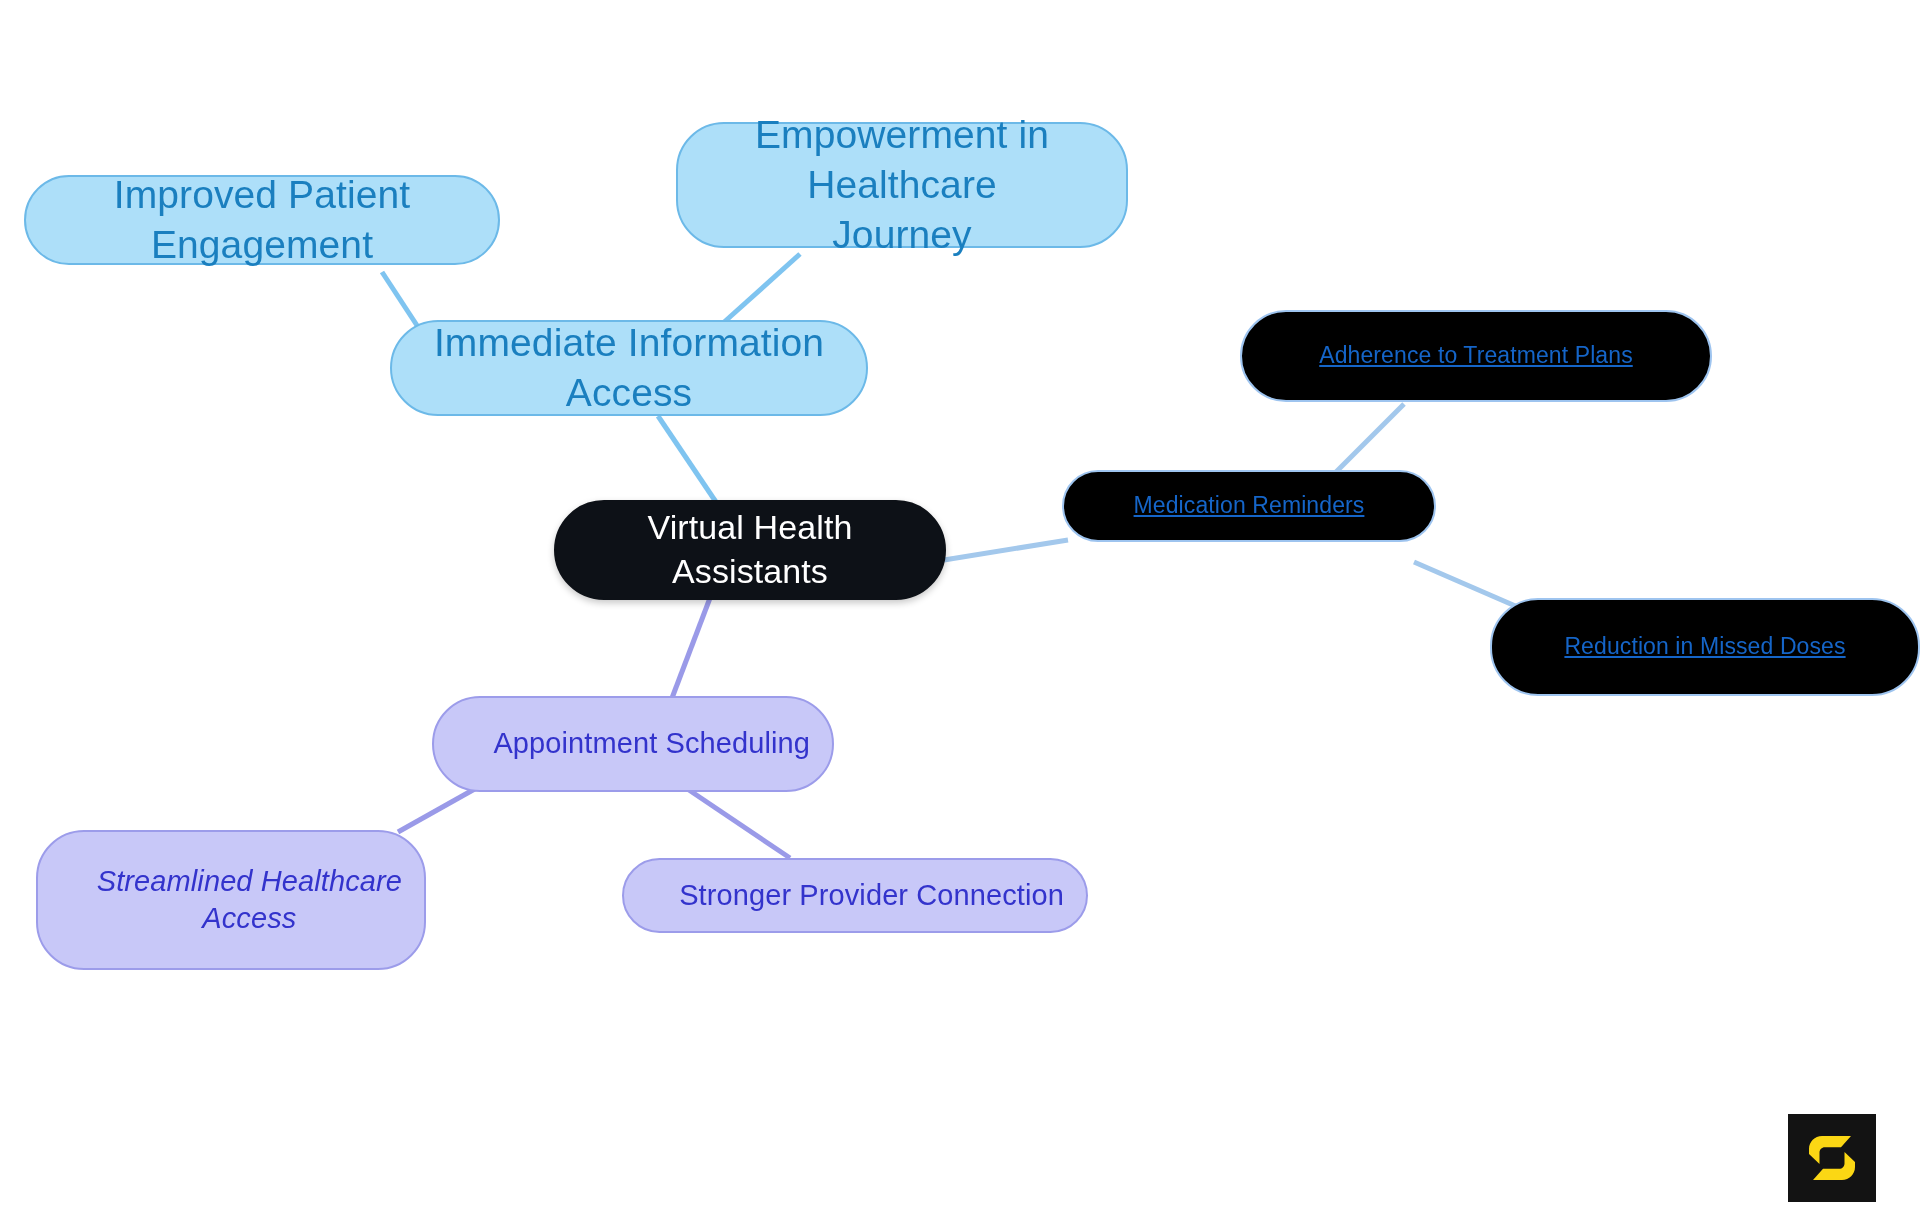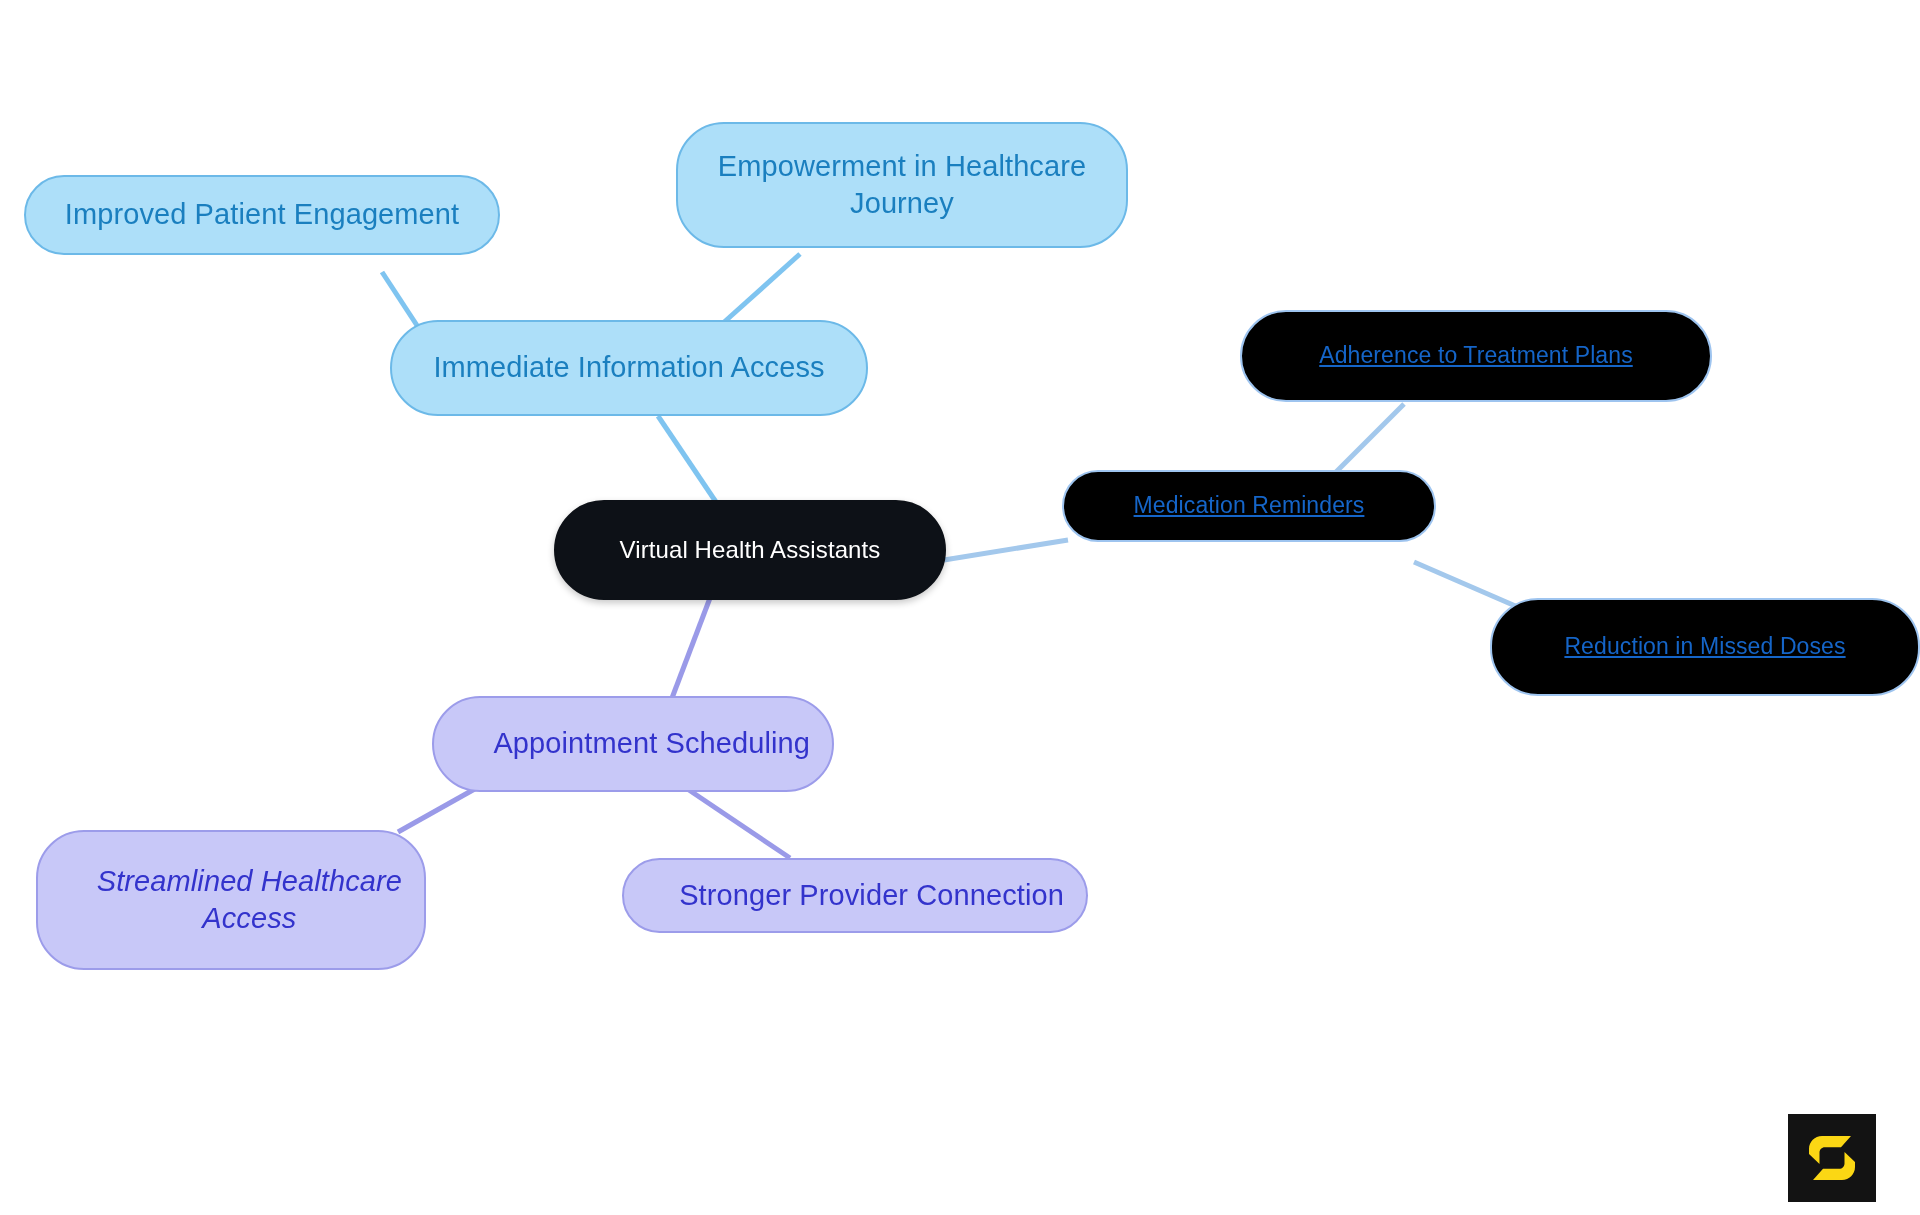--- a/index.html
+++ b/index.html
@@ -41,30 +41,30 @@
     line-height: 1.28;
     letter-spacing: 0.1px;
     padding: 4px 22px;
     white-space: pre-line;
     z-index: 5;
   }
   .node-root {
     background: #0d1117;
     border-color: #0d1117;
     color: #ffffff;
-    font-size: 24px;
+    font-size: 34px;
     border-radius: 56px;
     box-shadow: 0 3px 7px rgba(0,0,0,0.22);
     z-index: 8;
   }
   .node-blue-a {
     background: #addff9;
     border-color: #6cb9e8;
     color: #1a7fbf;
-    font-size: 29px;
+    font-size: 39px;
   }
   .node-blue-b {
     background: #000000;
     border-color: #9ec4ef;
     color: #1565c8;
     font-size: 23px;
     text-decoration: underline;
   }
   .node-purple {
     background: #c8c8f8;
@@ -105,21 +105,21 @@
 
     <line x1="1414" y1="562" x2="1520" y2="608" stroke="#a3c8ec" stroke-width="5"></line>
 
     <line x1="710" y1="598" x2="672" y2="698" stroke="#9a9ae8" stroke-width="5"></line>
 
     <line x1="480" y1="786" x2="398" y2="832" stroke="#9a9ae8" stroke-width="5"></line>
 
     <line x1="686" y1="788" x2="790" y2="858" stroke="#9a9ae8" stroke-width="5"></line>
   </svg>
 
-  <div class="node node-blue-a" style="left:24px; top:175px; width:476px; height:80px;">
+  <div class="node node-blue-a" style="left:24px; top:175px; width:476px; height:90px;">
     <span>Improved Patient Engagement</span>
   </div>
 
   <div class="node node-blue-a" style="left:676px; top:122px; width:452px; height:126px;">
     <span>Empowerment in Healthcare
 Journey</span>
   </div>
 
   <div class="node node-blue-a" style="left:390px; top:320px; width:478px; height:96px;">
     <span>Immediate Information Access</span>

